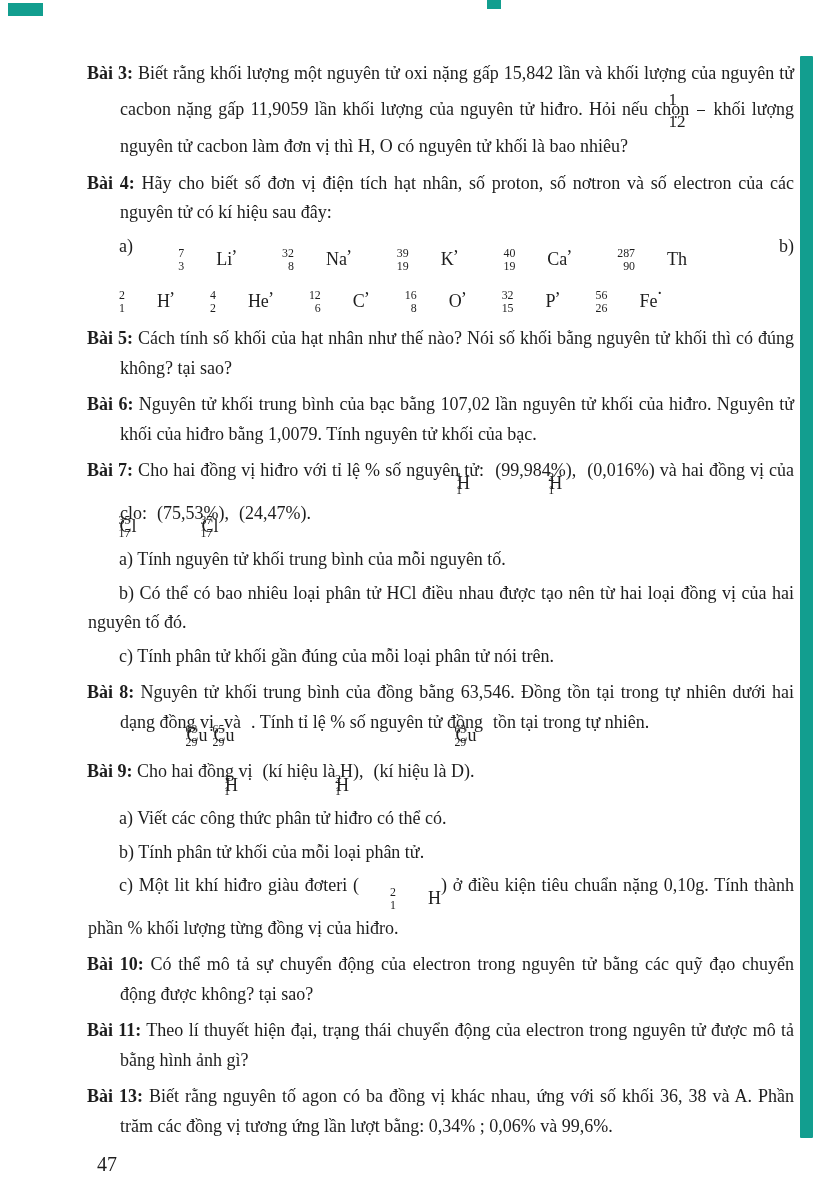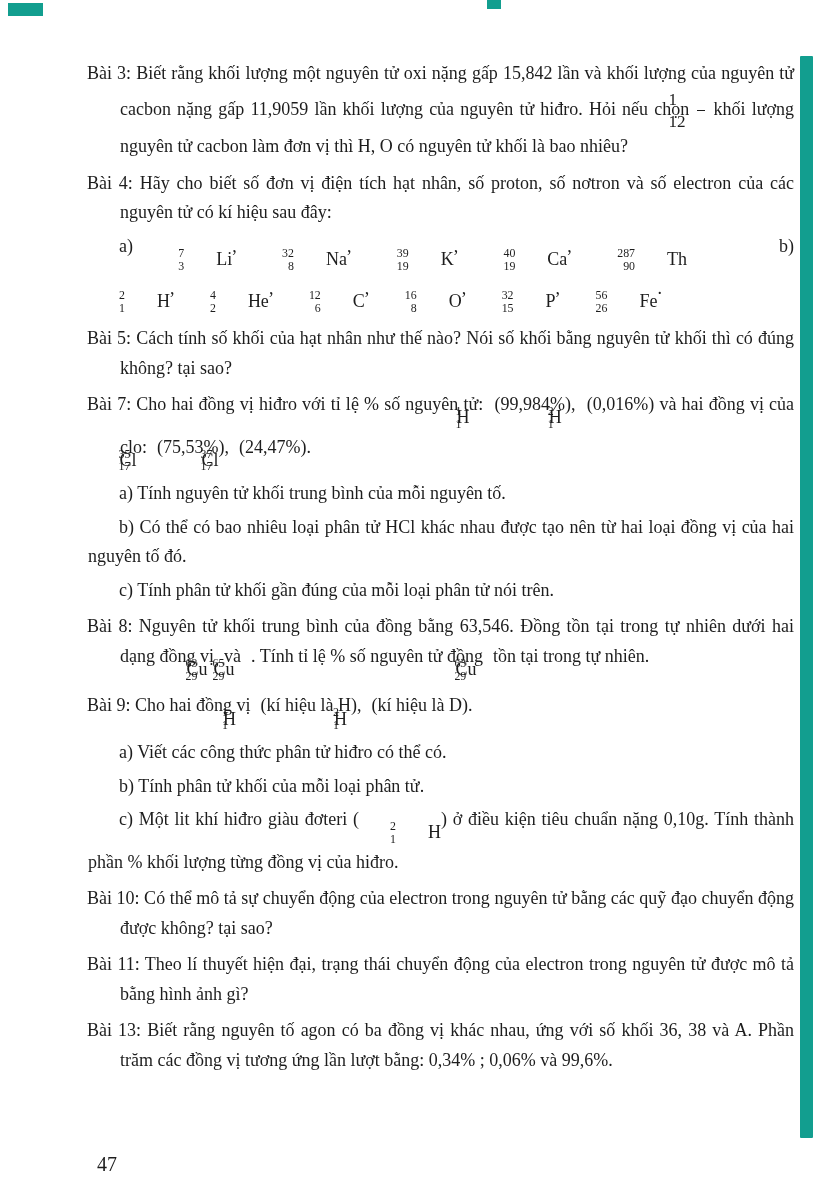--- a/index.html
+++ b/index.html
@@ -42,21 +42,21 @@
     margin-right: 2px;
     text-indent: -33px; 
     margin-top: 7px;
   }
   .para.sub {
     margin-left: 88px;
     margin-right: 2px;
     text-indent: 31px; 
     margin-top: 4px;
   }
-  .para strong { font-weight: normal; }
+  .para strong { font-weight: bold; }
   .iso {
     display: inline-flex;
     align-items: center;
     vertical-align: -0.28em;
     white-space: nowrap;
   }
   .iso .iso-nums {
     display: inline-flex;
     flex-direction: column;
     align-items: flex-end;
@@ -160,20 +160,21 @@
           </span>
           <span>P</span>
         </span>, <span class="iso">
           <span class="iso-nums">
             <span>56</span>
             <span>26</span>
           </span>
           <span>Fe</span>
         </span>.</p>
       <p class="para main"><strong>Bài 5:</strong> Cách tính số khối của hạt nhân như thế nào? Nói số khối bằng nguyên tử khối thì có đúng không? tại sao?</p>
+      <p class="para main"><strong>Bài 6:</strong> Nguyên tử khối trung bình của bạc bằng 107,02 lần nguyên tử khối của hiđro. Nguyên tử khối của hiđro bằng 1,0079. Tính nguyên tử khối của bạc.</p>
       <p class="para main"><strong>Bài 7:</strong> Cho hai đồng vị hiđro với tỉ lệ % số nguyên tử: <span class="iso">
           <span class="iso-nums">
             <span>1</span>
             <span>1</span>
           </span>
           <span>H</span>
         </span> (99,984%), <span class="iso">
           <span class="iso-nums">
             <span>2</span>
             <span>1</span>
@@ -186,21 +187,21 @@
           </span>
           <span>Cl</span>
         </span> (75,53%), <span class="iso">
           <span class="iso-nums">
             <span>37</span>
             <span>17</span>
           </span>
           <span>Cl</span>
         </span> (24,47%).</p>
       <p class="para sub">a) Tính nguyên tử khối trung bình của mỗi nguyên tố.</p>
-      <p class="para sub">b) Có thể có bao nhiêu loại phân tử HCl khác nhau được tạo nên từ hai loại đồng vị của hai nguyên tố đó.</p>
+      <p class="para sub">b) Có thể có bao nhiêu loại phân tử HCl điều nhau được tạo nên từ hai loại đồng vị của hai nguyên tố đó.</p>
       <p class="para sub">c) Tính phân tử khối gần đúng của mỗi loại phân tử nói trên.</p>
       <p class="para main"><strong>Bài 8:</strong> Nguyên tử khối trung bình của đồng bằng 63,546. Đồng tồn tại trong tự nhiên dưới hai dạng đồng vị <span class="iso">
           <span class="iso-nums">
             <span>63</span>
             <span>29</span>
           </span>
           <span>Cu</span>
         </span> và <span class="iso">
           <span class="iso-nums">
             <span>65</span>

